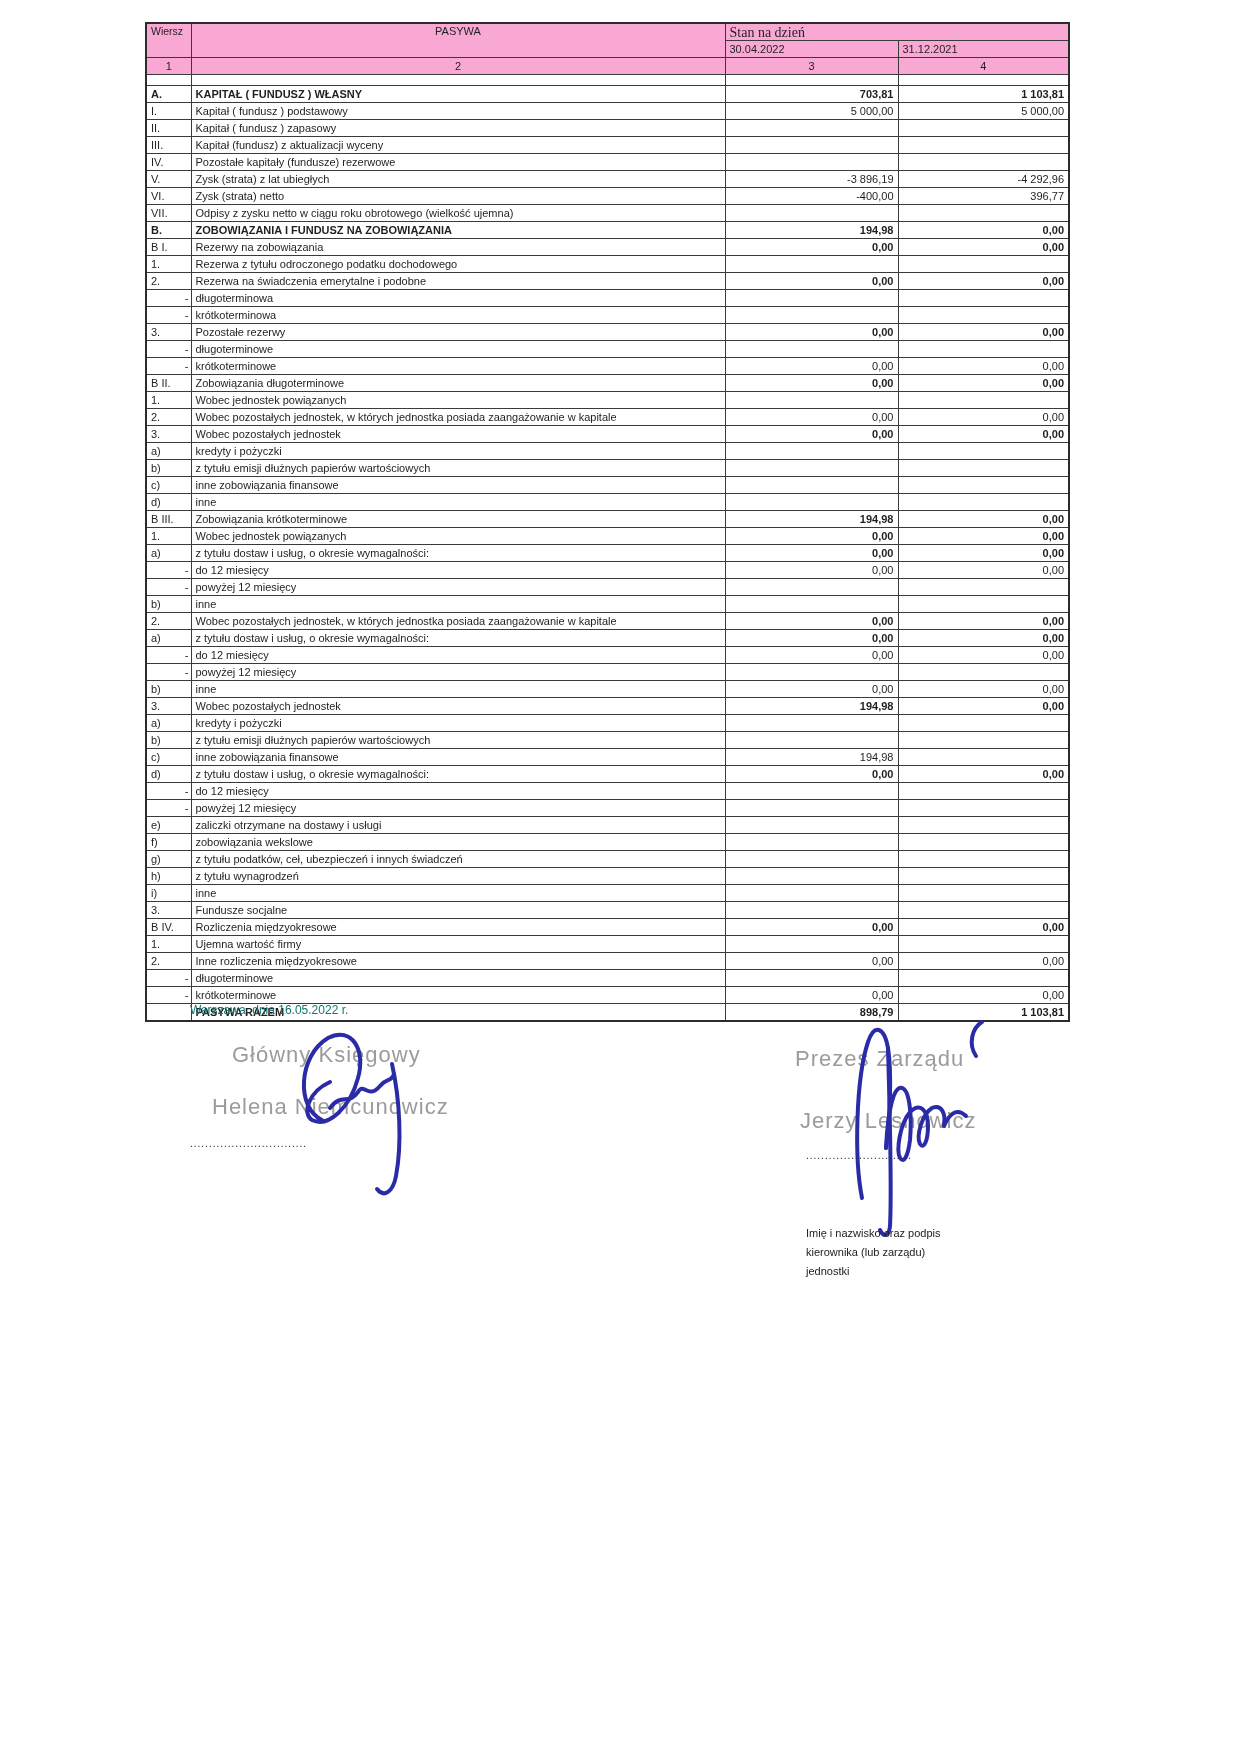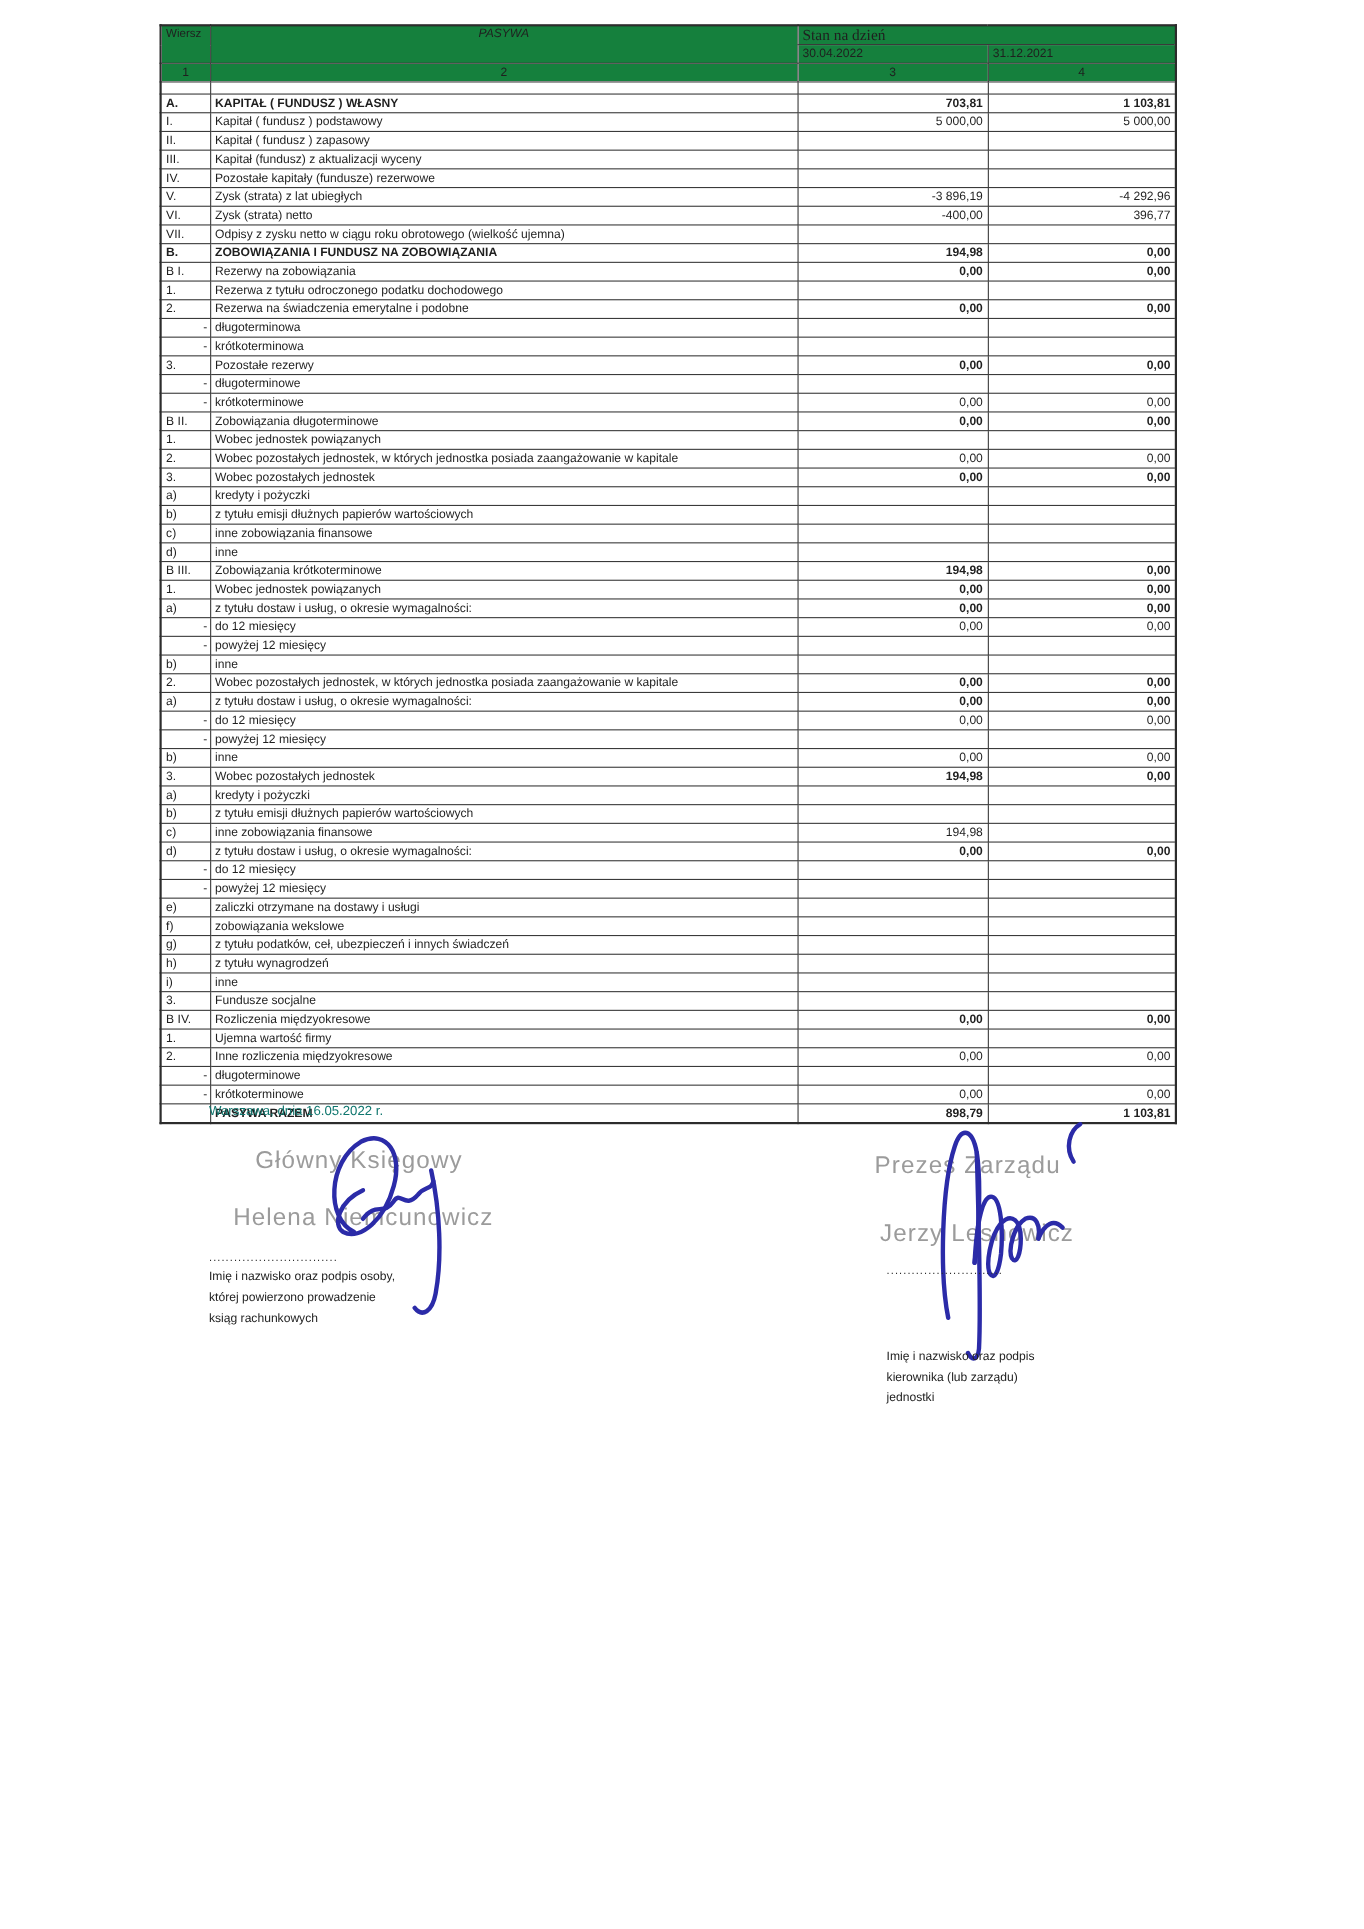--- a/index.html
+++ b/index.html
@@ -8,23 +8,23 @@
   
   table.bs{position:absolute;left:145px;top:22px;width:923px;border-collapse:collapse;
            table-layout:fixed;font-size:11px;color:#1f1f1f;}
   table.bs col.c-no{width:45px;}
   table.bs col.c-desc{width:534px;}
   table.bs col.c-v1{width:173px;}
   table.bs col.c-v2{width:171px;}
   table.bs th, table.bs td{border:1px solid #3a3a3a;padding:0 4px;overflow:hidden;
            white-space:nowrap;font-weight:normal;height:16px;line-height:15px;}
   table.bs{border:2px solid #2c2c2c;}
-  thead th{background:#15803d;}
+  thead th{background:#f9a8d4;}
   th.h-wiersz{vertical-align:top;text-align:left;font-weight:700;font-size:10.5px;padding-top:2px;}
-  th.h-pasywa{vertical-align:top;text-align:center;font-weight:700;padding-top:2px;font-style:italic;}
+  th.h-pasywa{vertical-align:top;text-align:center;font-weight:700;padding-top:2px;}
   th.h-stan{vertical-align:bottom;text-align:left;height:34px;font-size:14px;font-family:Liberation Serif, serif;}
   th.h-date{text-align:left;height:17px;font-size:11px;}
   th.h-num{text-align:center;height:16px;font-weight:700;}
   tbody td{background:#ffffff;}
   tbody tr.spacer td{height:10px;border-left-color:#3a3a3a;}
   td.no{text-align:left;padding-left:3px;}
   td.no.dash{text-align:right;padding-right:2px;}
   td.label{text-align:left;}
   td.val{text-align:right;padding-right:6px;}
   tr.bold td{font-weight:700;}
@@ -409,25 +409,20 @@
   <div class="stamp" style="left:232px;top:1042px;">Główny Księgowy</div>
   <div class="stamp" style="left:212px;top:1094px;">Helena Niemcunowicz</div>
   <svg class="sig-svg" style="left:250px;top:1016px;" width="190" height="190" viewBox="0 0 190 190">
     <g fill="none" stroke="#2b2ba8" stroke-width="4" stroke-linecap="round">
       <path d="M72,104 C46,92 48,40 78,22 C102,10 116,34 108,62 C100,92 78,112 62,104 C52,98 58,76 80,66"></path>
       <path d="M80,92 C92,76 98,90 108,76 C114,66 118,84 130,70 C136,62 142,66 144,58"></path>
       <path d="M142,48 C150,84 152,128 146,160 C143,176 134,182 127,173"></path>
     </g>
   </svg>
   <div class="dotline" style="left:190px;top:1138px;">...............................</div>
-  <div class="caption" style="left:190px;top:1152px;">
-    <div>Imię i nazwisko oraz podpis osoby,</div>
-    <div>której powierzono prowadzenie</div>
-    <div>ksiąg rachunkowych</div>
-  </div>
 
   <div class="stamp" style="left:795px;top:1046px;">Prezes Zarządu</div>
   <div class="stamp" style="left:800px;top:1108px;">Jerzy Lesnowicz</div>
   <svg class="sig-svg" style="left:800px;top:1008px;" width="210" height="235" viewBox="0 0 210 235">
     <g fill="none" stroke="#2b2ba8" stroke-width="4" stroke-linecap="round">
       <path d="M62,190 C54,150 56,70 68,34 C74,16 84,18 88,40 C92,66 90,110 86,140"></path>
       <path d="M86,140 C88,100 94,78 102,80 C110,82 112,110 110,132 C108,148 104,156 100,150 C96,142 100,116 110,104 C120,94 128,102 128,118 C128,132 124,142 120,136 C116,128 122,106 132,100 C142,96 146,106 144,118"></path>
       <path d="M144,118 C150,104 158,100 166,108"></path>
       <path d="M88,40 C90,110 92,180 90,218 C89,228 84,230 80,222"></path>
       <path d="M182,14 C172,20 168,36 176,48"></path>

